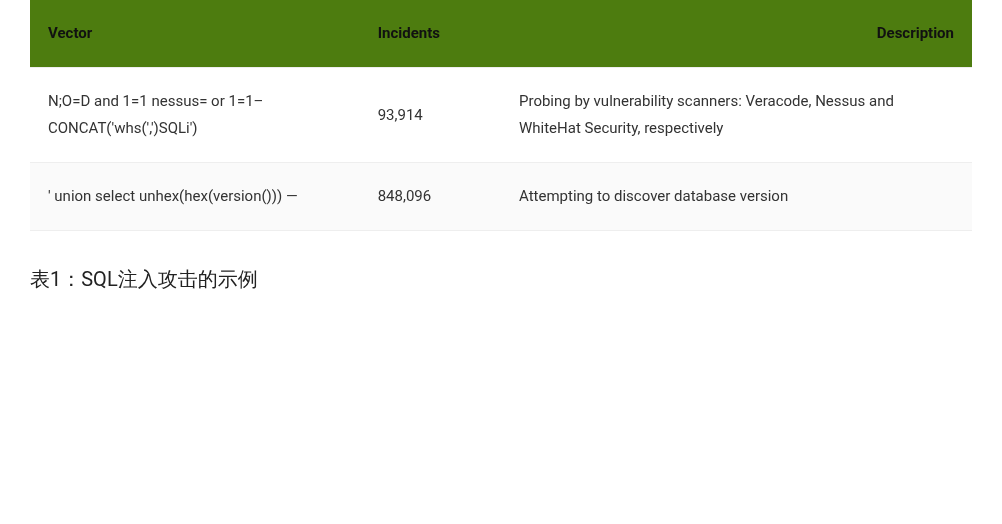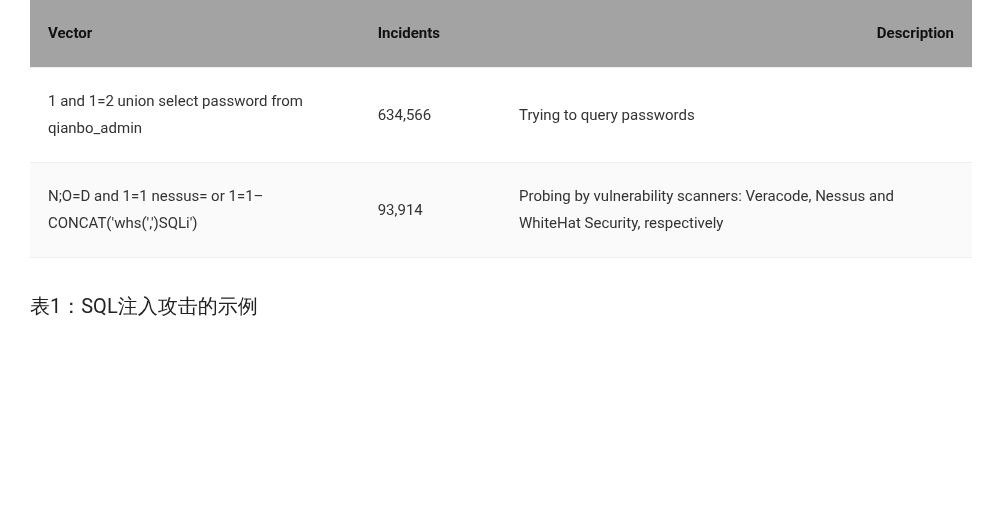--- a/index.html
+++ b/index.html
@@ -20,21 +20,21 @@
     th, td {
       text-align: left;
       padding: 20px 18px;
       border-bottom: 1px solid #eeeeee;
       vertical-align: middle;
     }
     th {
       font-weight: 700;
       font-size: 15px;
       color: #111;
-      background: #a3a3a3;
+      background: #4d7c0f;
     }
     td {
       font-size: 15px;
       color: #333;
       background: #fff;
     }
     tbody tr:nth-child(even) td {
       background: #fafafa;
     }
     .col-vector { width: 35%; }
@@ -52,25 +52,25 @@
 <table>
   <thead>
     <tr>
       <th class="col-vector">Vector</th>
       <th class="col-incidents">Incidents</th>
       <th class="col-description">Description</th>
     </tr>
   </thead>
   <tbody>
     <tr>
-      <td>1 and 1=2 union select password from qianbo_admin</td>
-      <td>634,566</td>
-      <td>Trying to query passwords</td>
-    </tr>
-    <tr>
       <td>N;O=D and 1=1 nessus= or 1=1– CONCAT('whs(',')SQLi')</td>
       <td>93,914</td>
       <td>Probing by vulnerability scanners: Veracode, Nessus and WhiteHat Security, respectively</td>
+    </tr>
+    <tr>
+      <td>' union select unhex(hex(version())) —</td>
+      <td>848,096</td>
+      <td>Attempting to discover database version</td>
     </tr>
   </tbody>
 </table>
 
 <p class="caption">表1：SQL注入攻击的示例</p>
 
 </body></html>

